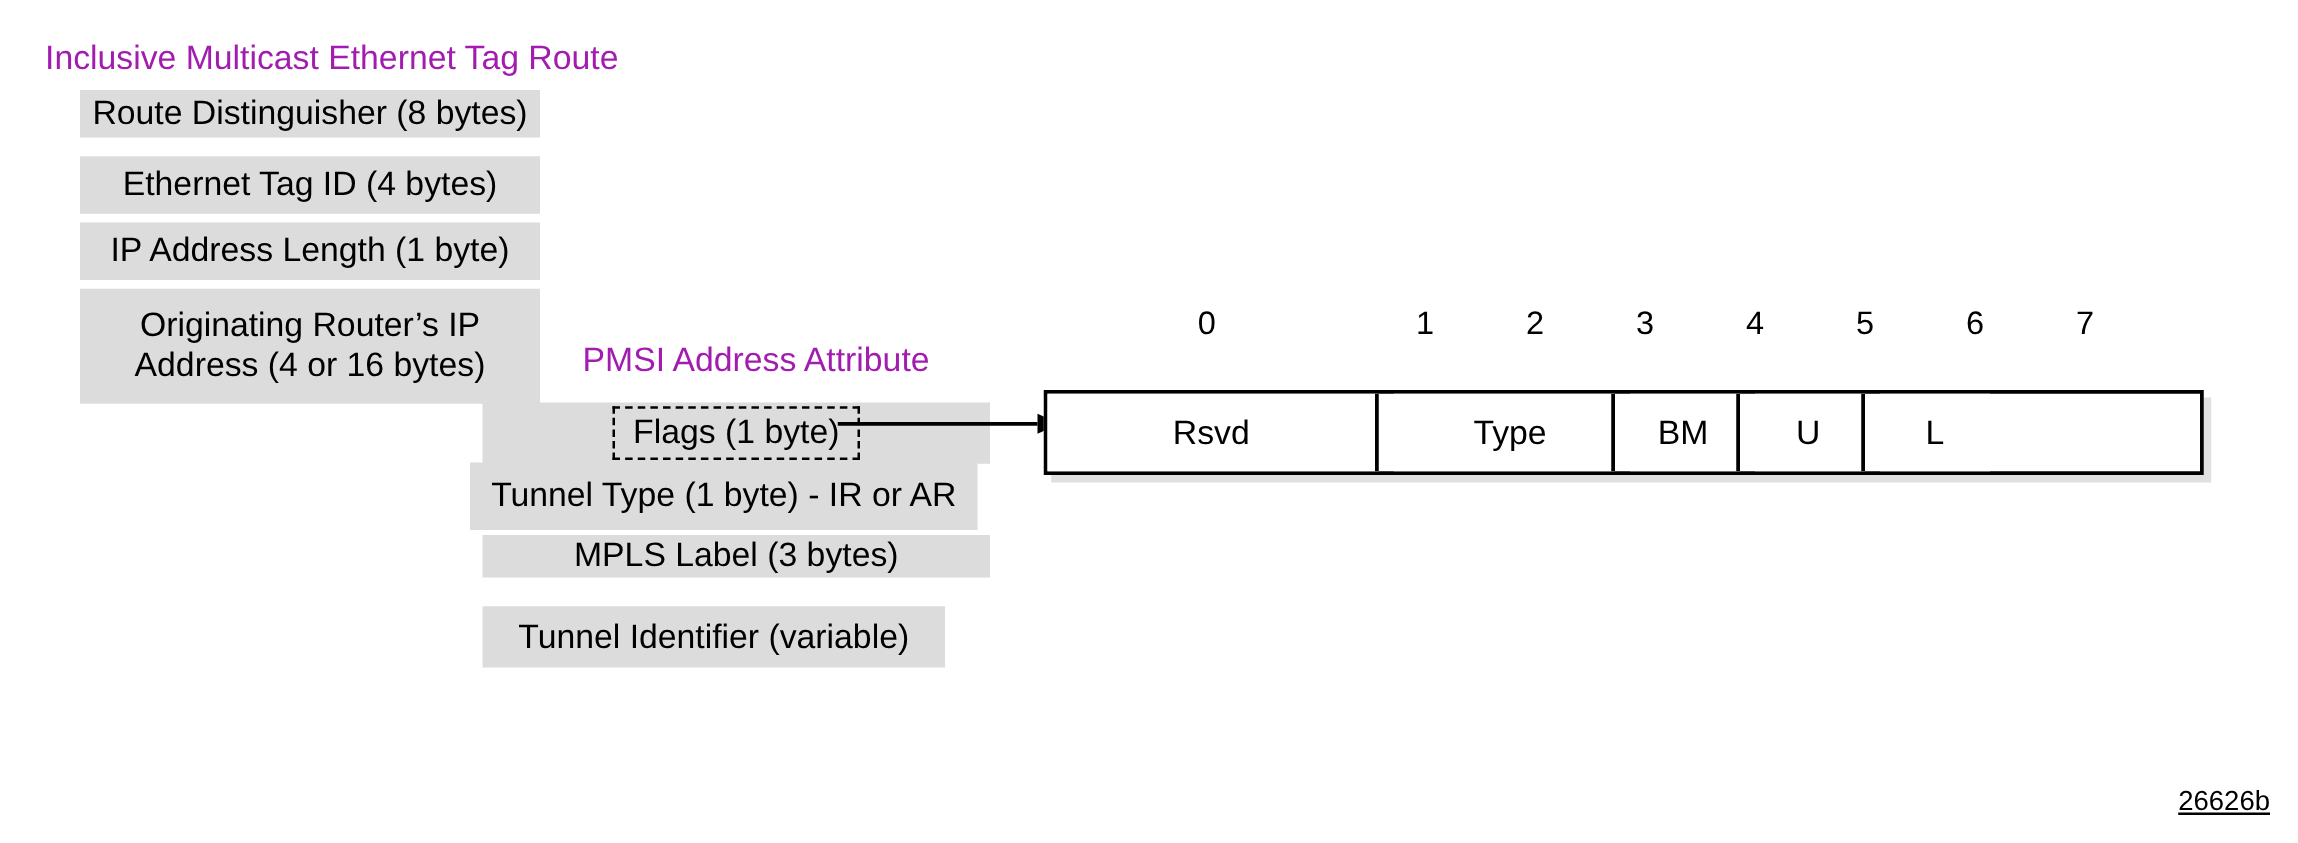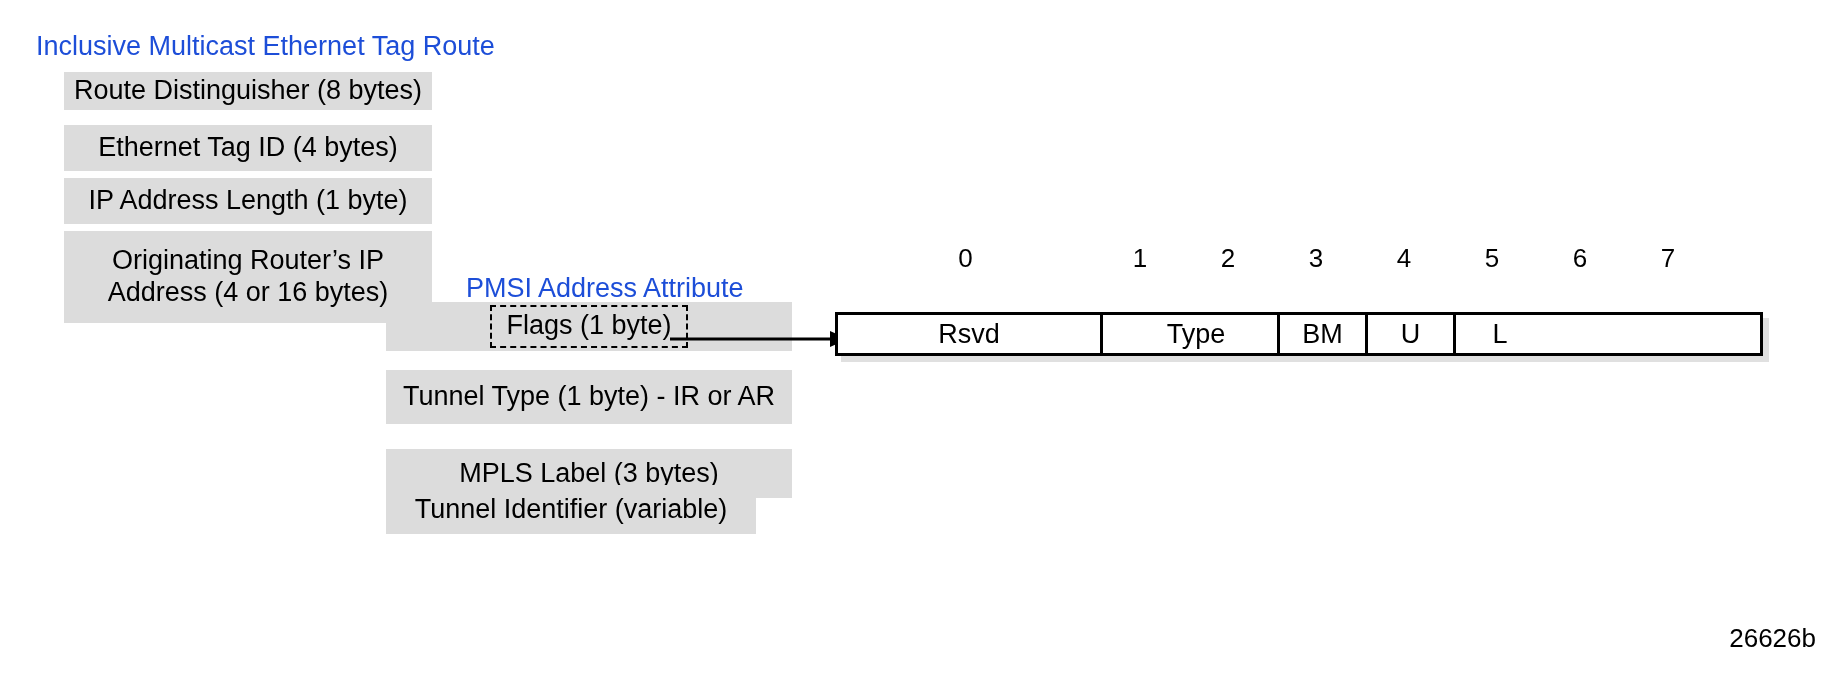--- a/index.html
+++ b/index.html
@@ -17,21 +17,21 @@
     height: 674px;
     background: #ffffff;
     overflow: hidden;
   }
 
   
   .section-title {
     position: absolute;
     font-size: 27px;
     line-height: 1.2;
-    color: #1d4ed8;
+    color: #a21caf;
     white-space: nowrap;
   }
 
   
   .field-box {
     position: absolute;
     background: #dcdcdc;
     display: flex;
     align-items: center;
     justify-content: center;
@@ -86,23 +86,24 @@
 
   
   .connector {
     position: absolute;
     pointer-events: none;
   }
 
   
   .figure-id {
     position: absolute;
-    font-size: 26px;
+    font-size: 22px;
     color: #000;
     white-space: nowrap;
+    text-decoration: underline;
   }
 </style>
 </head>
 <body>
 
 <div id="figure">
 
   <div class="section-title" style="left:36px; top:30px;">Inclusive Multicast Ethernet Tag Route</div>
 
   <div class="field-box" style="left:64px; top:72px; width:368px; height:38px;">
@@ -116,29 +117,29 @@
   <div class="field-box" style="left:64px; top:178px; width:368px; height:46px;">
     <span>IP Address Length (1 byte)</span>
   </div>
 
   <div class="field-box" style="left:64px; top:231px; width:368px; height:92px; padding:0 34px;">
     <span>Originating Router’s IP Address (4 or 16 bytes)</span>
   </div>
 
   <div class="section-title" style="left:466px; top:272px;">PMSI Address Attribute</div>
 
-  <div class="field-box" style="left:386px; top:302px; width:406px; height:49px;">
+  <div class="field-box" style="left:386px; top:322px; width:406px; height:49px;">
     <span class="inner-dashed">Flags (1 byte)</span>
   </div>
 
-  <div class="field-box" style="left:386px; top:370px; width:406px; height:54px;">
+  <div class="field-box" style="left:376px; top:370px; width:406px; height:54px;">
     <span>Tunnel Type (1 byte) - IR or AR</span>
   </div>
 
-  <div class="field-box" style="left:386px; top:428px; width:406px; height:49px;margin-top:21px;">
+  <div class="field-box" style="left:386px; top:428px; width:406px; height:34px;">
     <span>MPLS Label (3 bytes)</span>
   </div>
 
   <div class="field-box" style="left:386px; top:485px; width:370px; height:49px;">
     <span>Tunnel Identifier (variable)</span>
   </div>
 
   <svg class="connector" style="left:670px; top:320px; width:180px; height:40px;" width="180" height="40" viewBox="0 0 180 40">
     <line x1="0" y1="19" x2="160" y2="19" stroke="#000" stroke-width="3"></line>
     <polygon points="160,11 178,19 160,27" fill="#000"></polygon>
@@ -148,21 +149,21 @@
     <div class="bit-num" style="width:261px;">0</div>
     <div class="bit-num" style="width:88px;">1</div>
     <div class="bit-num" style="width:88px;">2</div>
     <div class="bit-num" style="width:88px;">3</div>
     <div class="bit-num" style="width:88px;">4</div>
     <div class="bit-num" style="width:88px;">5</div>
     <div class="bit-num" style="width:88px;">6</div>
     <div class="bit-num" style="width:88px;">7</div>
   </div>
 
-  <div class="flags-byte" style="left:835px; top:312px; width:928px; height:44px;">
+  <div class="flags-byte" style="left:835px; top:312px; width:928px; height:68px;gap:12px;">
     <div class="flags-cell" style="width:265px;">
       <span>Rsvd</span>
     </div>
     <div class="flags-cell" style="width:177px;padding-left:12px;">
       <span>Type</span>
     </div>
     <div class="flags-cell" style="width:88px;">
       <span>BM</span>
     </div>
     <div class="flags-cell" style="width:88px;">

